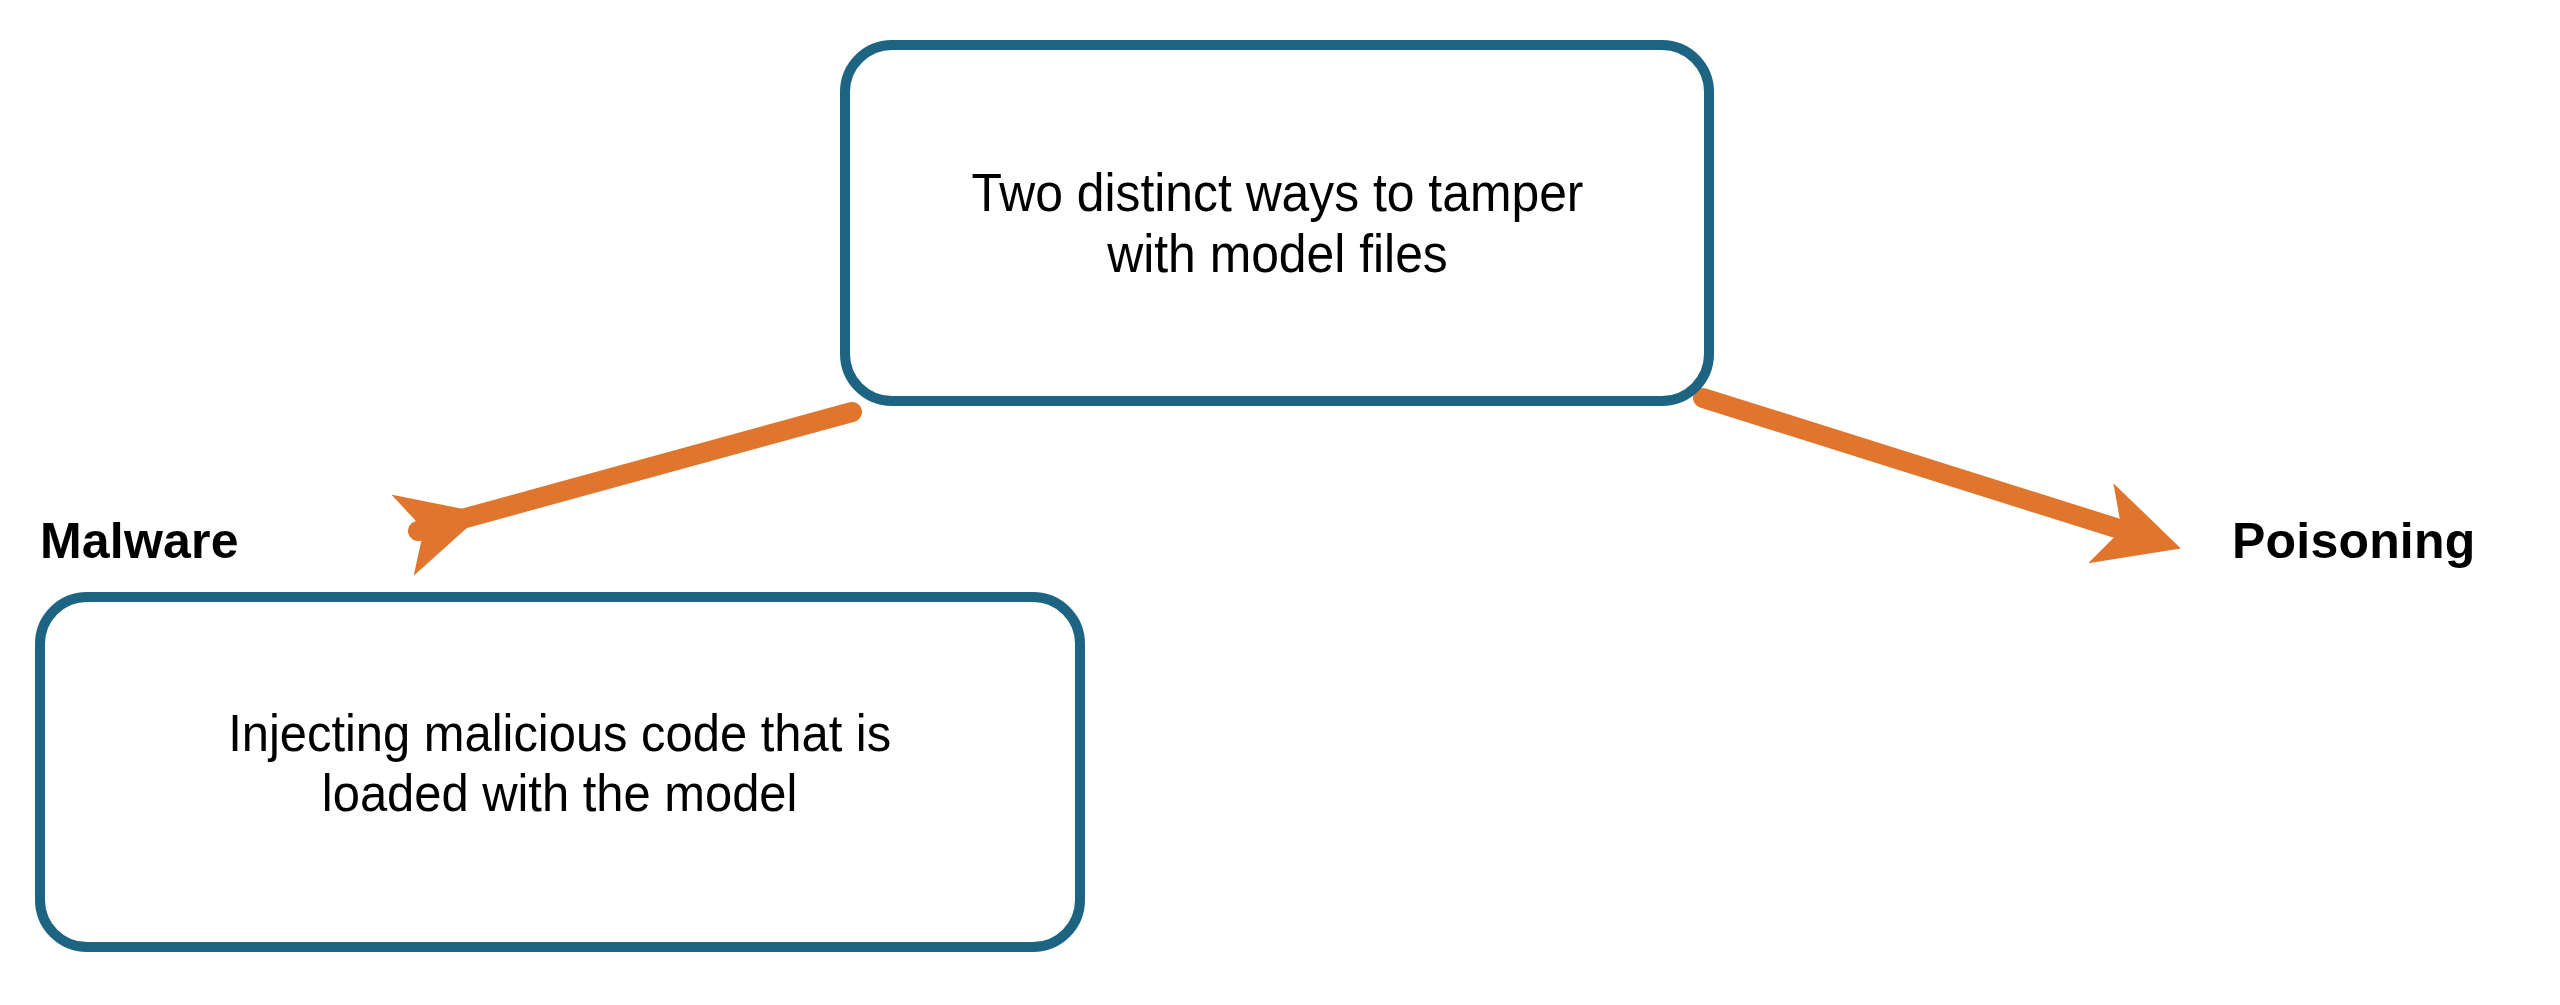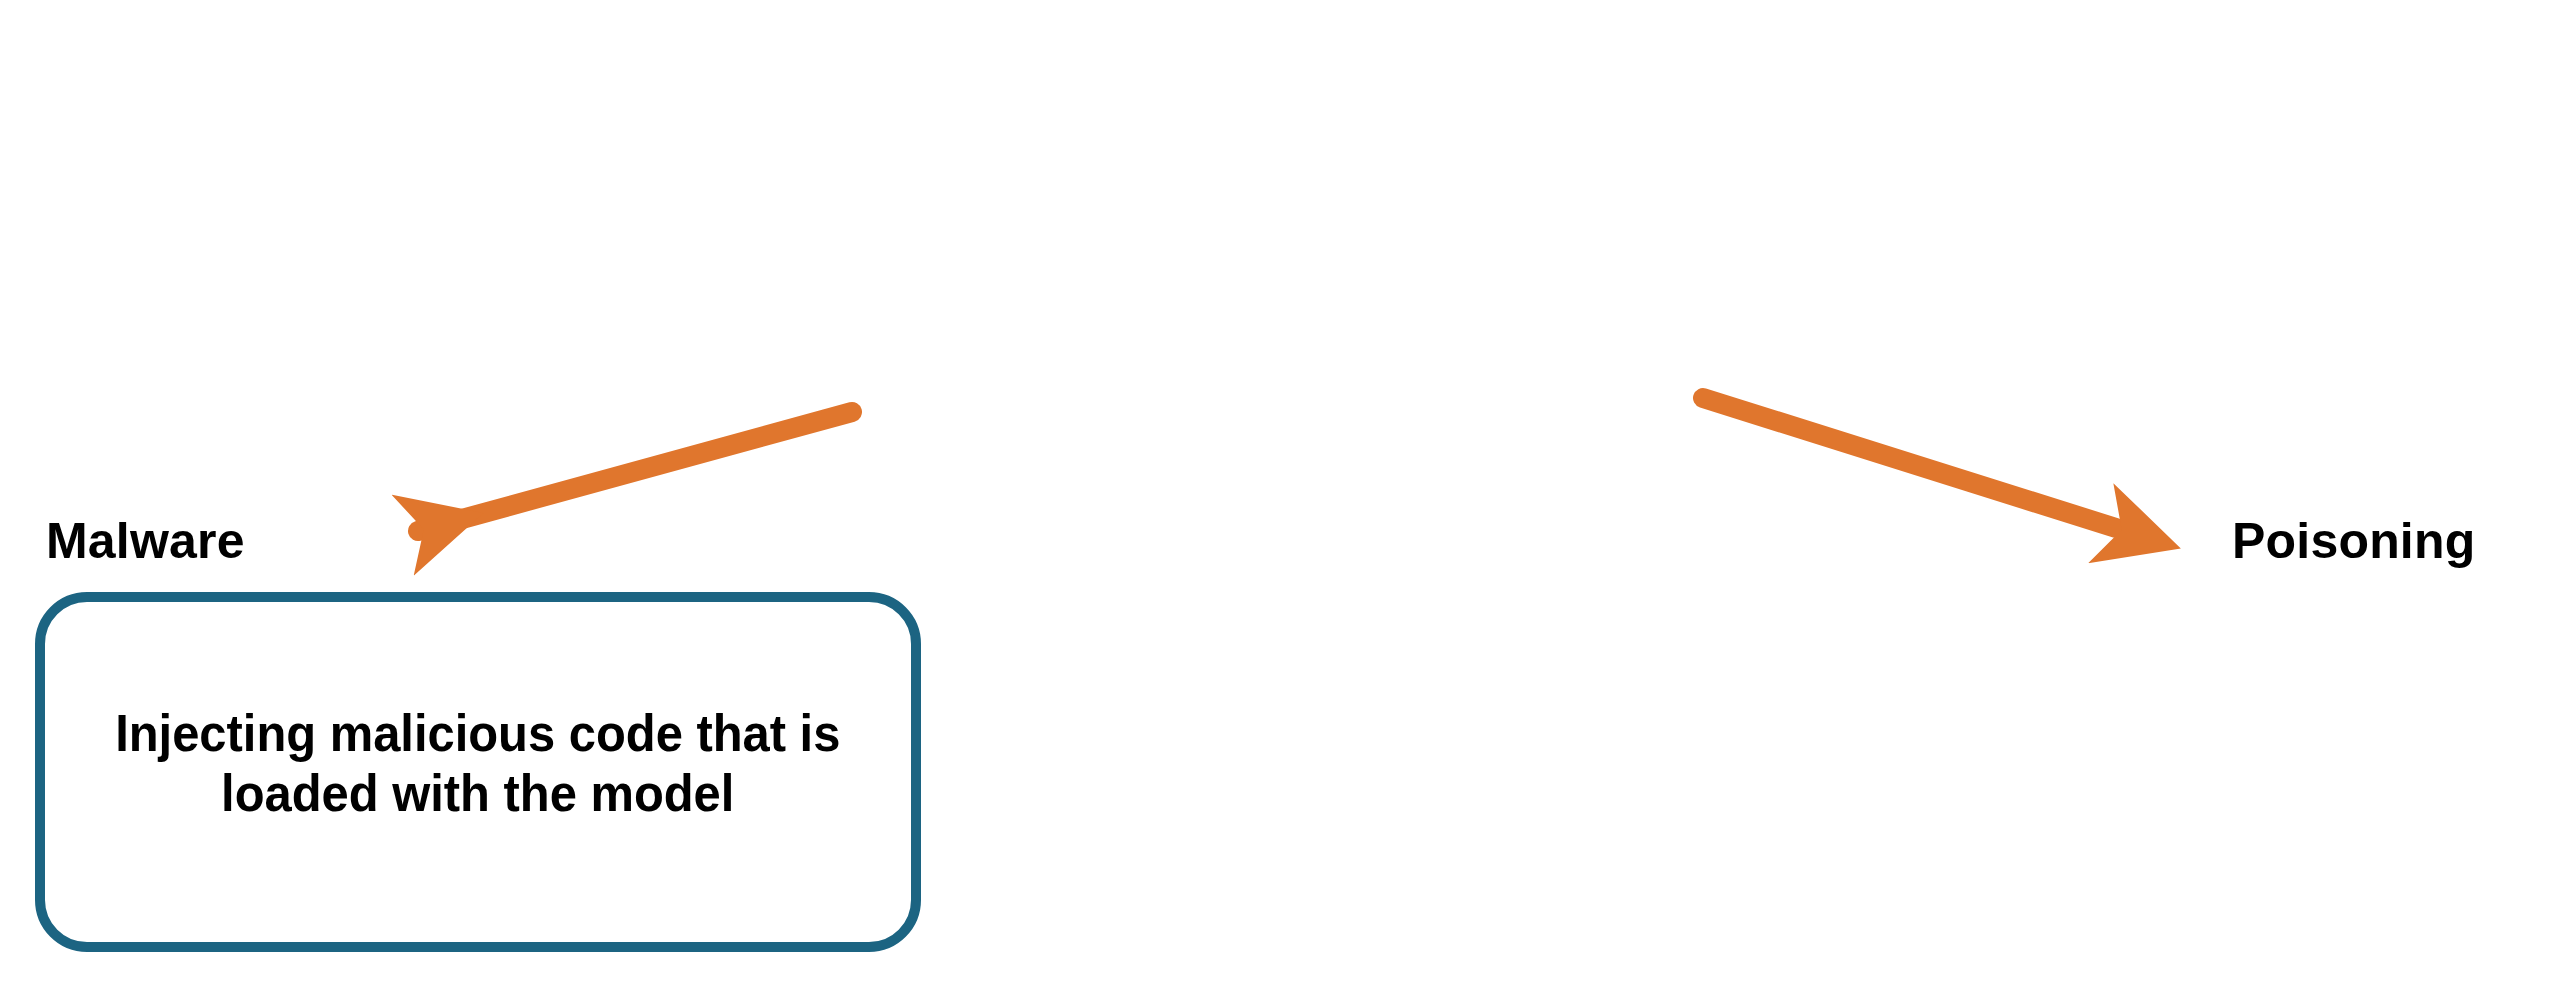--- a/index.html
+++ b/index.html
@@ -64,23 +64,22 @@
     height: 366px;
   }
   #node-root .node-text {
     font-size: 53px;
   }
 
   
   #node-malware {
     left: 35px;
     top: 592px;
-    width: 886px;
+    width: 1050px;
     height: 360px;
-    font-weight: bold;
   }
   #node-malware .node-text {
     font-size: 52px;
     margin-top: -18px;
   }
 
   
   #node-poisoning {
     left: 1635px;
     top: 593px;
@@ -99,21 +98,21 @@
   
   .branch-label {
     position: absolute;
     font-weight: bold;
     font-size: 50px;
     color: #000000;
     letter-spacing: 0.2px;
     white-space: nowrap;
   }
   #label-malware {
-    left: 46px;
+    left: 40px;
     top: 512px;
   }
   #label-poisoning {
     left: 2232px;
     top: 512px;
   }
 </style>
 </head>
 <body>
 
@@ -127,20 +126,24 @@
       <marker id="head-right" markerWidth="4.2" markerHeight="4.2" refX="0.8" refY="2.1" orient="auto">
         <path d="M 0 0 L 4.2 2.1 L 0 4.2 L 1.1 2.1 Z" fill="#E0762D"></path>
       </marker>
     </defs>
 
     <line x1="852" y1="412" x2="418" y2="531" stroke="#E0762D" stroke-width="20" stroke-linecap="round" marker-end="url(#head-left)"></line>
 
     <line x1="1703" y1="398" x2="2116" y2="528" stroke="#E0762D" stroke-width="20" stroke-linecap="round" marker-end="url(#head-right)"></line>
   </svg>
 
+  <div class="node" id="node-root" style="border-color:#1C6482">
+    <div class="node-text">Two distinct ways to tamper
+with model files</div>
+  </div>
 
   <div class="branch-label" id="label-malware">Malware</div>
 
   <div class="node" id="node-malware" style="border-color:#1C6482">
     <div class="node-text">Injecting malicious code that is
 loaded with the model</div>
   </div>
 
   <div class="branch-label" id="label-poisoning">Poisoning</div>
 

